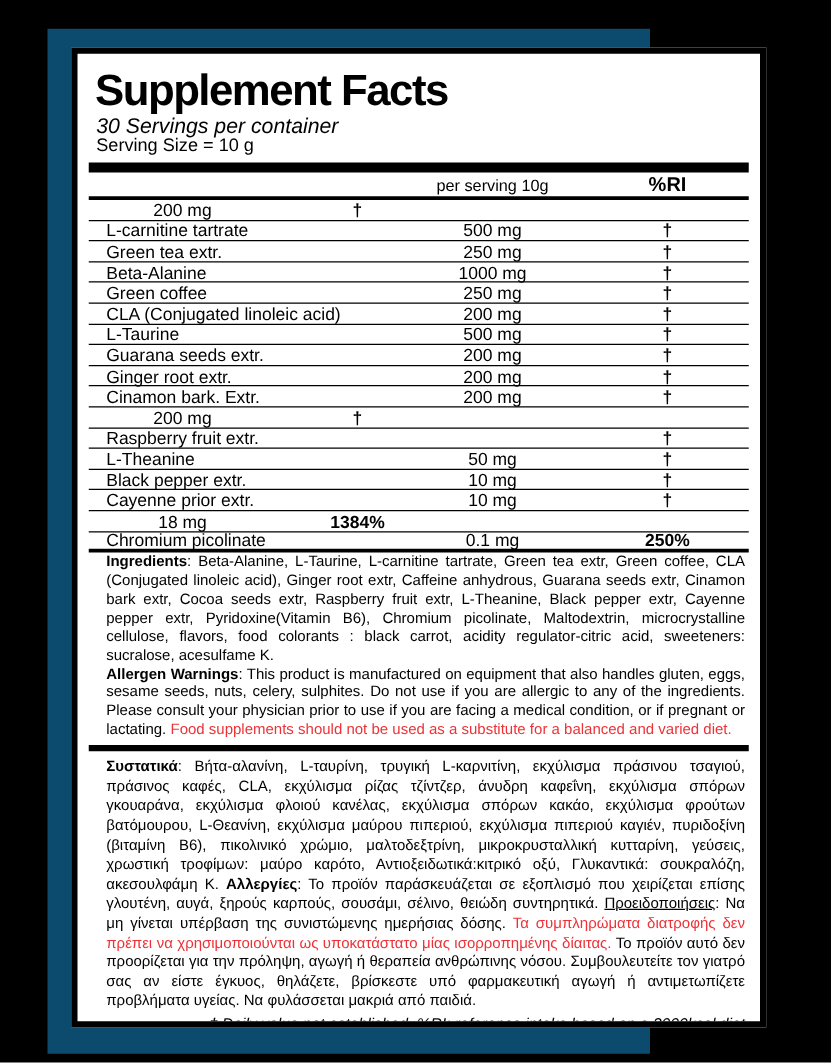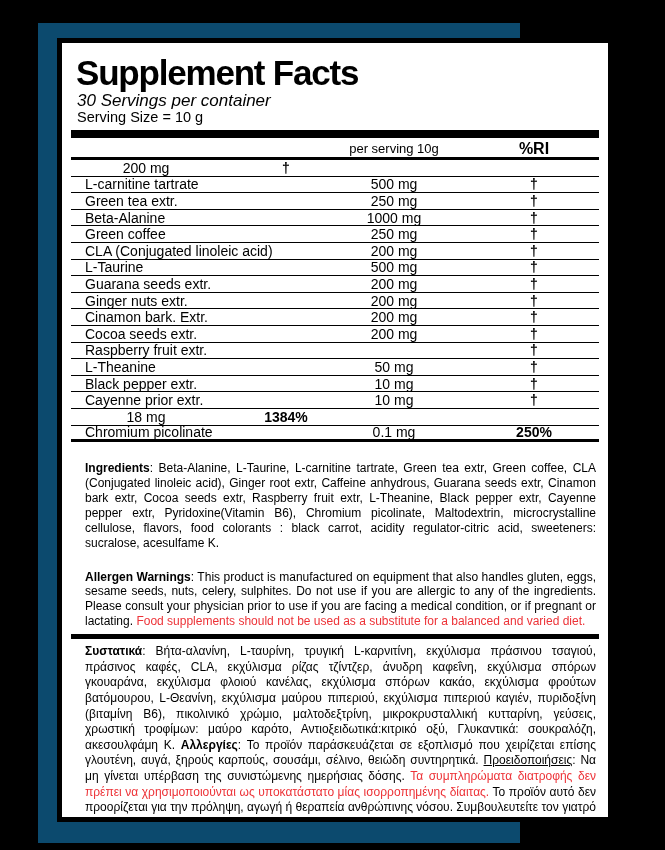--- a/index.html
+++ b/index.html
@@ -28,21 +28,21 @@
   .facts-table { margin:0 9px; }
   .t-head { display:flex; align-items:flex-end; height:18px; border-bottom:3px solid #000; padding-bottom:1px; }
   .t-head .c-amt { font-size:13px;margin-top:23px; }
   .t-head .c-ri  { font-size:16px; line-height:15px; }
   .t-row { display:flex; align-items:center; height:16.6px; border-bottom:1.5px solid #000; font-size:14px; box-sizing:border-box; }
   .t-row:last-child { border-bottom:3px solid #000; }
   .c-name { flex:1; padding-left:14px; white-space:nowrap; }
   .c-amt  { width:150px; text-align:center; }
   .c-ri   { width:130px; text-align:center;font-weight:bold; }
   .para {
-    margin:19px 12px 0 23px; font-size:12px; line-height:14.9px;
+    margin:0 12px 0 23px; font-size:12px; line-height:14.9px;
     text-align:justify;
   }
   .red { color:#ed3237; }
   .rule-thick { height:5px; background:#000; margin:5px 9px 0 9px; }
   .greek {
     margin:5px 12px 0 23px; font-size:12px; line-height:15.6px;
     text-align:justify;
   }
   .u { text-decoration:underline; }
   .footnote {
@@ -102,31 +102,30 @@
           <span class="c-name">L-Taurine</span>
           <span class="c-amt">500 mg</span>
           <span class="c-ri">†</span>
         </div>
       <div class="t-row">
           <span class="c-name">Guarana seeds extr.</span>
           <span class="c-amt">200 mg</span>
           <span class="c-ri">†</span>
         </div>
       <div class="t-row">
-          <span class="c-name">Ginger nuts extr.</span>
+          <span class="c-name">Ginger root extr.</span>
           <span class="c-amt">200 mg</span>
           <span class="c-ri">†</span>
         </div>
       <div class="t-row">
           <span class="c-name">Cinamon bark. Extr.</span>
           <span class="c-amt">200 mg</span>
           <span class="c-ri">†</span>
         </div>
       <div class="t-row">
-          <span class="c-name">Cocoa seeds extr.</span>
           <span class="c-amt">200 mg</span>
           <span class="c-ri">†</span>
         </div>
       <div class="t-row">
           <span class="c-name">Raspberry fruit extr.</span>
           <span class="c-ri">†</span>
         </div>
       <div class="t-row">
           <span class="c-name">L-Theanine</span>
           <span class="c-amt">50 mg</span>

